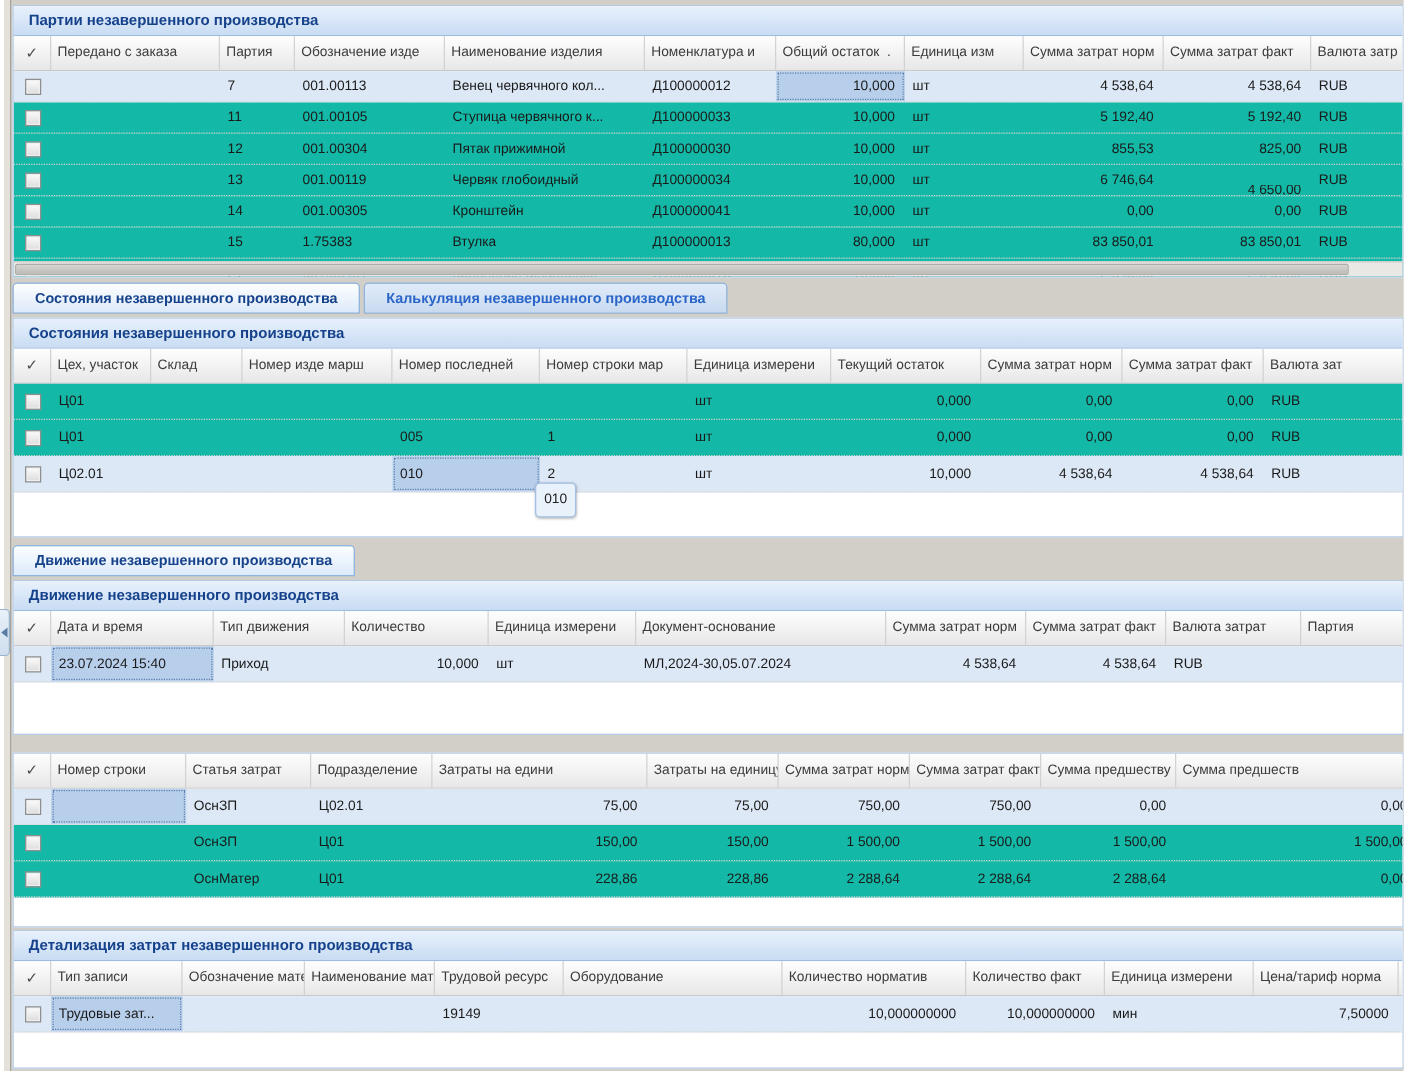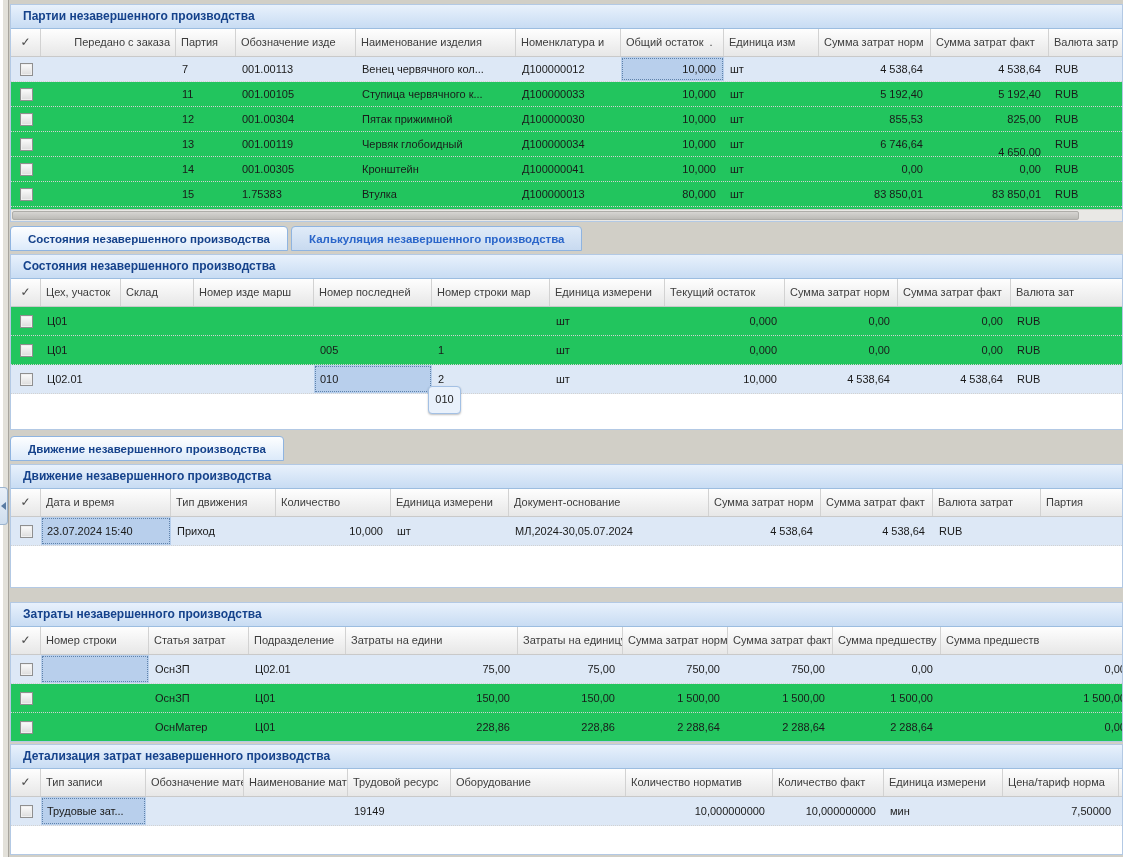--- a/index.html
+++ b/index.html
@@ -40,21 +40,21 @@
   }
   
   .grid{position:relative;}
   .grid-header{display:flex; height:27px; background:linear-gradient(#fefefe,#e7e7e7); border-bottom:1px solid #c9c9c9;}
   .hcell{
     flex:none; box-sizing:border-box; border-right:1px solid #d2d2d2;
     font-size:11px; color:#3c3c3c; line-height:26px; padding:0 5px;
     white-space:nowrap; overflow:hidden;
   }
   .hcheck{width:30px; text-align:center; padding:0; color:#4a4a4a; font-size:12px;}
-  .grid-row{display:flex; height:28px; border-bottom:1px dotted #d2d2d2; background:#22c55e;}
+  .grid-row{display:flex; height:28px; border-bottom:1px dotted #d2d2d2; background:#14b8a6;}
   .rowh24 .grid-row{height:24px;}
   .grid-row.selected{background:#dde8f6;}
   .cell{
     flex:none; box-sizing:border-box; font-size:11px; color:#1a1a1a;
     padding:0 6px; white-space:nowrap; overflow:hidden;
     display:flex; align-items:center;
   }
   .cell.right{justify-content:flex-end; padding-right:8px;}
   .cell.selcell{background:#b8cfec; outline:1px dotted #5e82ab; outline-offset:-2px;}
   .checkcell{width:30px; justify-content:center; padding:0;}
@@ -100,21 +100,21 @@
     <div class="split-handle">
       <div class="split-arrow"></div>
     </div>
   </div>
 
   <div class="panel" style="top:4px; width:1113px; height:218px;">
     <div class="panel-header">Партии незавершенного производства</div>
     <div class="grid rowh24">
         <div class="grid-header">
           <div class="hcell hcheck">✓</div>
-          <div class="hcell" style="width: 135px; text-align: right;">Передано с заказа</div>
+          <div class="hcell" style="width: 135px;">Передано с заказа</div>
           <div class="hcell" style="width: 60px;">Партия</div>
           <div class="hcell" style="width: 120px;">Обозначение изде</div>
           <div class="hcell" style="width: 160px;">Наименование изделия</div>
           <div class="hcell" style="width: 105px;">Номенклатура и</div>
           <div class="hcell" style="width: 103px;">Общий остаток&nbsp;&nbsp;.</div>
           <div class="hcell" style="width: 95px;">Единица изм</div>
           <div class="hcell" style="width: 112px;">Сумма затрат норм</div>
           <div class="hcell" style="width: 118px;">Сумма затрат факт</div>
           <div class="hcell" style="width: 85px;">Валюта затр</div>
         </div>
@@ -330,21 +330,20 @@
           <div class="cell" style="width: 200px;">МЛ,2024-30,05.07.2024</div>
           <div class="cell right" style="width: 112px;">4 538,64</div>
           <div class="cell right" style="width: 112px;">4 538,64</div>
           <div class="cell" style="width: 108px;">RUB</div>
           <div class="cell" style="width: 93px;"></div>
         </div>
       </div>
   </div>
 
   <div class="panel" style="top:602px; width:1113px; height:140px;">
-    <div class="panel-header">Затраты незавершенного производства</div>
     <div class="grid">
         <div class="grid-header">
           <div class="hcell hcheck">✓</div>
           <div class="hcell" style="width: 108px;">Номер строки</div>
           <div class="hcell" style="width: 100px;">Статья затрат</div>
           <div class="hcell" style="width: 97px;">Подразделение</div>
           <div class="hcell" style="width: 172px;">Затраты на едини</div>
           <div class="hcell" style="width: 105px;">Затраты на единицу</div>
           <div class="hcell" style="width: 105px;">Сумма затрат норм</div>
           <div class="hcell" style="width: 105px;">Сумма затрат факт&nbsp;&nbsp;.</div>

